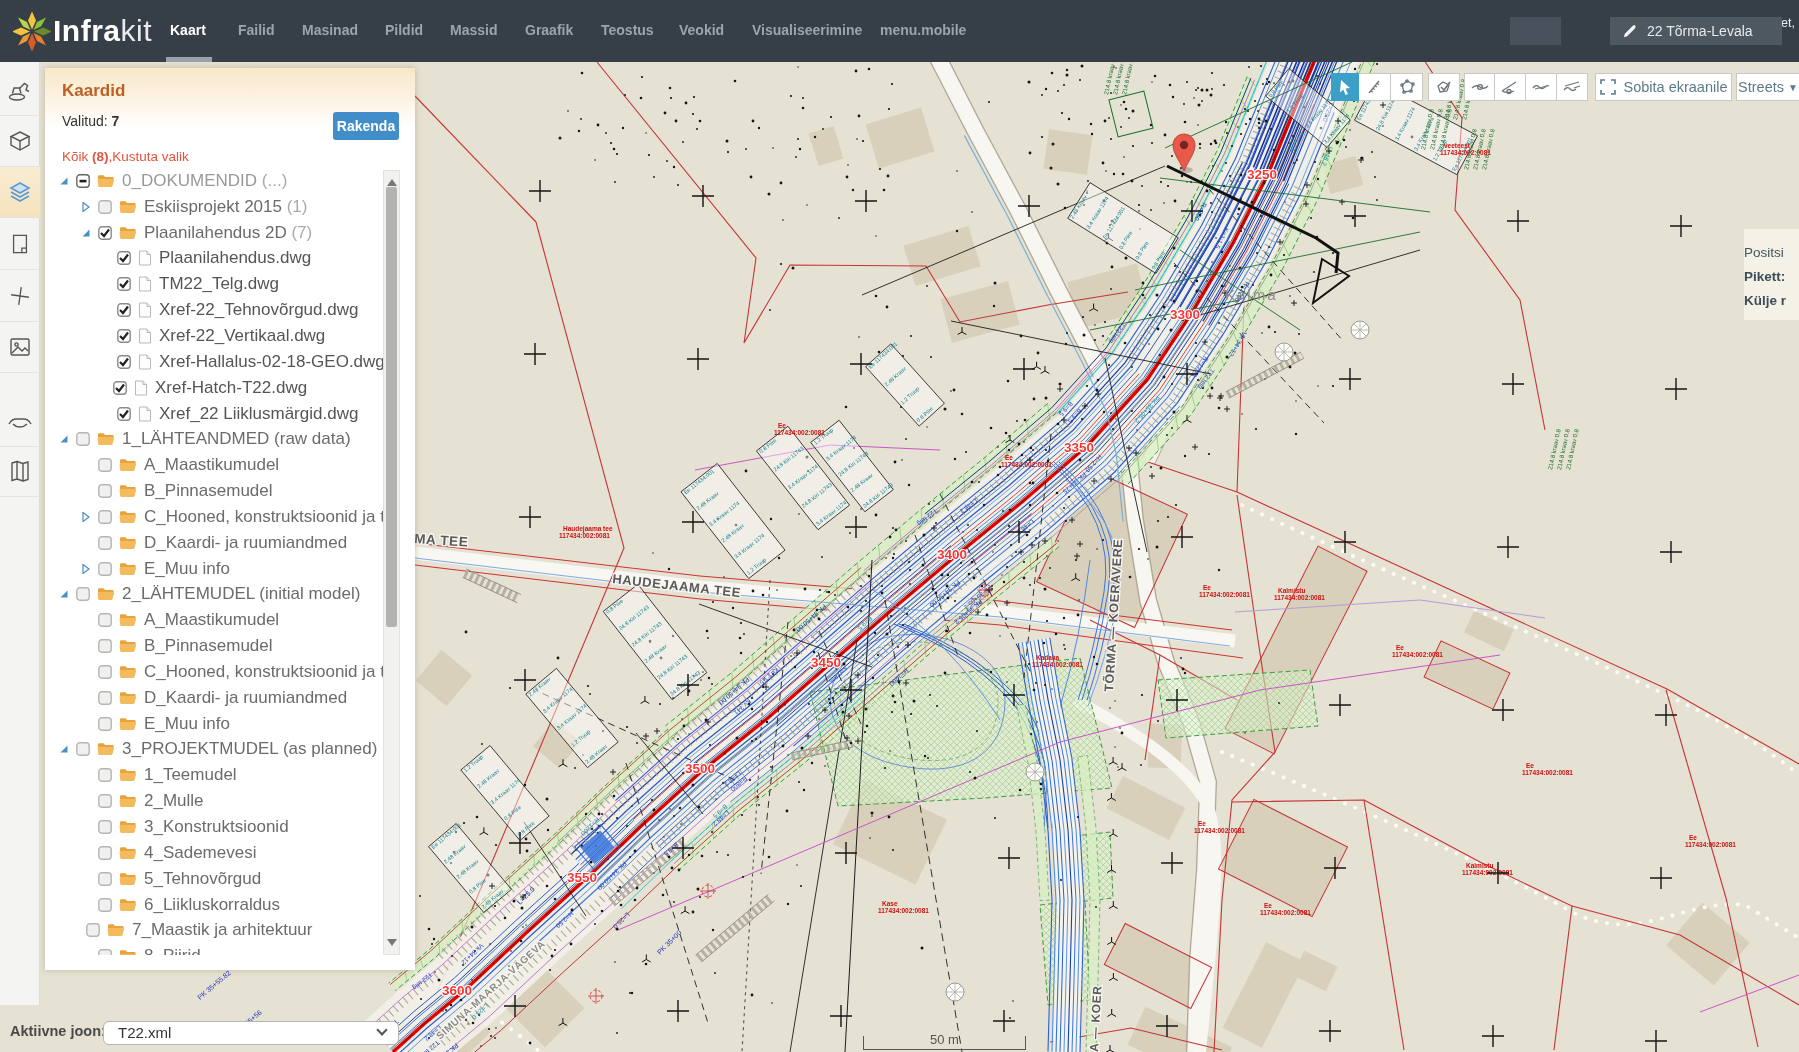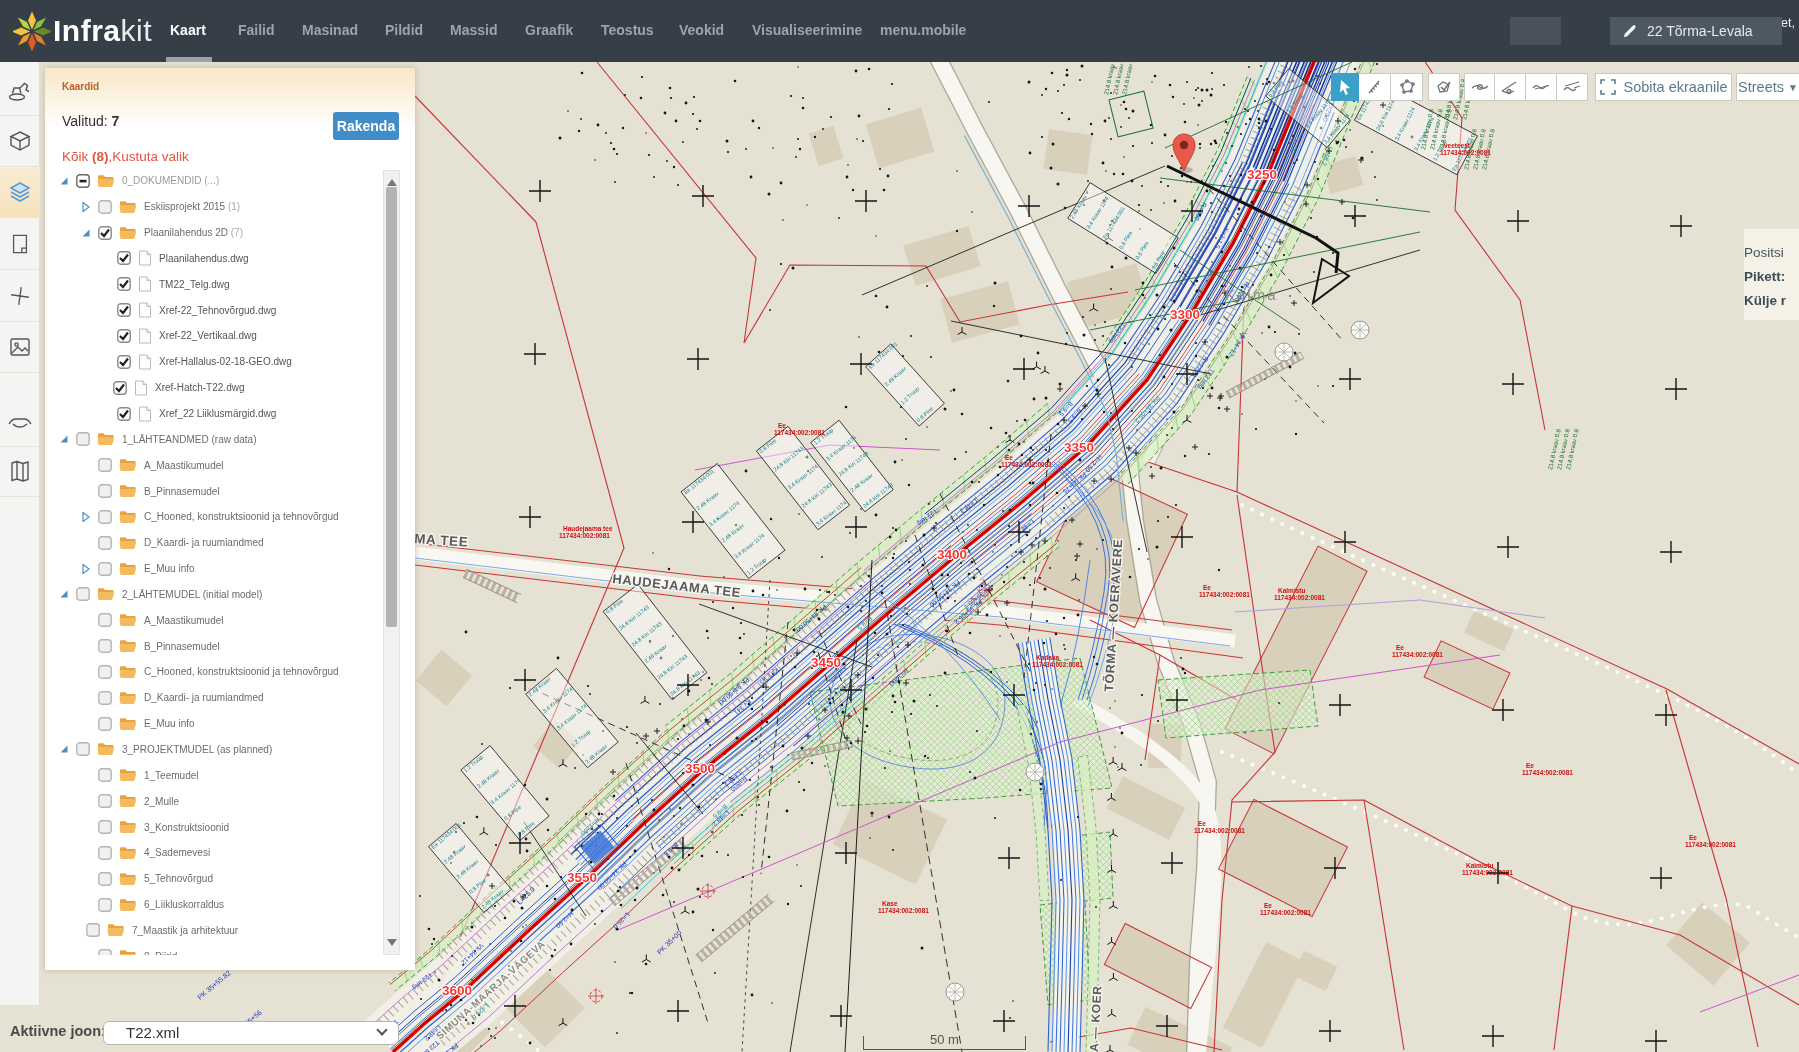--- a/index.html
+++ b/index.html
@@ -17,45 +17,45 @@
 #projbox { position:absolute; left:1610px; top:17px; width:172px; height:28px; background:#4e5861; color:#e7e9eb; font-size:14px; line-height:28px; }
 #projbox svg { vertical-align:-3px; margin:0 10px 0 12px; }
 
 #rail { position:absolute; left:0; top:62px; width:40px; height:943px; background:#f4f4f2; border-right:1px solid #dcdcd8; z-index:25; }
 .sicon { position:absolute; left:0; width:40px; height:51px; display:flex; align-items:center; justify-content:center; border-bottom:1px solid #e3e3df; }
 .sicon.act { background:linear-gradient(180deg,#f9ecd2,#f6e3bd); }
 
 #panel { position:absolute; left:45px; top:68px; width:370px; height:902px; background:#fff; z-index:20;
   box-shadow:0 0 6px rgba(150,130,90,0.45); }
 #panel .warm { position:absolute; left:0; top:0; width:100%; height:60px; background:linear-gradient(180deg,#f8e8c9 0%,#fbf0dd 40%,#ffffff 100%); }
-#ptitle { position:absolute; left:17px; top:13px; font-size:10px; font-weight:bold; color:#bf6022; }
+#ptitle { position:absolute; left:17px; top:13px; font-size:17px; font-weight:bold; color:#bf6022; }
 #valitud { position:absolute; left:17px; top:45px; font-size:14px; color:#333; }
 #rakenda { position:absolute; left:288px; top:44px; width:66px; height:28px; background:#418dc7; border-radius:3px; color:#fff; font-size:14px; font-weight:bold; text-align:center; line-height:28px; }
 #koik { position:absolute; left:17px; top:81px; font-size:13.5px; color:#e2543e; }
 #tree { position:absolute; left:0; top:100px; width:338px; height:787px; overflow:hidden; }
 .trow { height:25.85px; display:flex; align-items:center; gap:7px; }
-.tname { font-size:10px; white-space:nowrap; }
+.tname { font-size:17px; white-space:nowrap; }
 
 #sbar { position:absolute; left:338px; top:102px; width:17px; height:785px; background:#f1f1ef; border:1px solid #e2e2de; }
 #sbar .thumb { position:absolute; left:2px; top:16px; width:11px; height:440px; background:#b3b3b1; border-radius:2px; }
 #sbar .up { position:absolute; top:3px; left:3px; width:0; height:0; border:5px solid transparent; border-bottom:7px solid #777; }
 #sbar .dn { position:absolute; bottom:3px; left:3px; width:0; height:0; border:5px solid transparent; border-top:7px solid #777; }
 
 #mtools { position:absolute; left:1331px; top:73px; height:28px; z-index:15; display:flex; }
 .mbtn { height:28px; background:#fff; border:1px solid #c9c9c4; border-left:none; display:flex; align-items:center; justify-content:center; color:#6c757c; }
 .mbtn.first { border-left:1px solid #c9c9c4; }
 .mbtn.blue { background:#3b9fc7; border-color:#3b9fc7; }
 .gap { width:5px; }
 .mtxt { font-size:14.5px; color:#5b7a8a; padding:0 12px; }
 
 #tip { position:absolute; left:1744px; top:229px; width:55px; height:91px; background:#f4f1e7; z-index:14; padding:12px 0 0 0; font-size:13.5px; color:#46555f; line-height:24px; white-space:nowrap; overflow:hidden; }
 #tip b { color:#3d4d57; }
 
 #aktl { position:absolute; left:10px; top:1023px; font-size:14.5px; font-weight:bold; color:#4a4a4a; z-index:32; }
-#aksel { position:absolute; left:103px; top:1021px; z-index:32; width:296px; height:24px; background:#fff; border:1px solid #b5b5b0; border-radius:6px; font-size:15px; color:#333; line-height:22px; padding-left:22px; }
+#aksel { position:absolute; left:103px; top:1021px; z-index:32; width:296px; height:24px; background:#fff; border:1px solid #b5b5b0; border-radius:6px; font-size:15px; color:#333; line-height:22px; padding-left:14px; }
 #aksel .chev { position:absolute; right:12px; top:4px; width:8px; height:8px; border-right:2px solid #555; border-bottom:2px solid #555; transform:rotate(45deg); }
 
 #scale { position:absolute; left:863px; top:1036px; width:163px; height:14px; border-left:1.5px solid #555; border-right:1.5px solid #555; border-bottom:1.5px solid #555; z-index:16; }
 #scale span { position:absolute; left:0; right:0; top:-4px; text-align:center; font-size:13px; color:#555; }
 </style></head>
 <body>
 <div id="app">
 <div id="map"><svg width="1799" height="1052" viewBox="0 0 1799 1052" font-family="Liberation Sans, sans-serif">
         <rect width="1799" height="1052" fill="#e5e1d3"></rect>
         <rect x="871.0" y="115.0" width="58" height="46" fill="#d9d0bb" transform="rotate(-17 900 138)"></rect>

